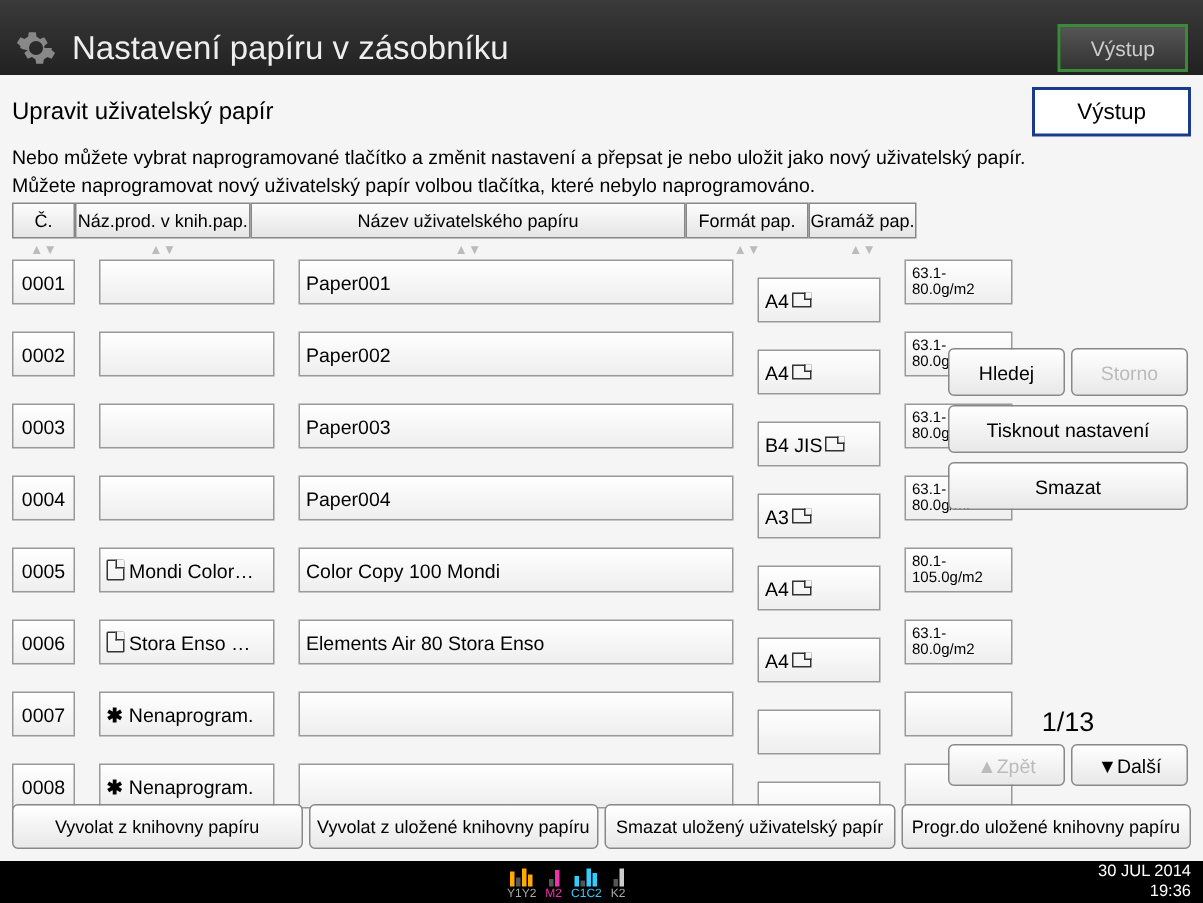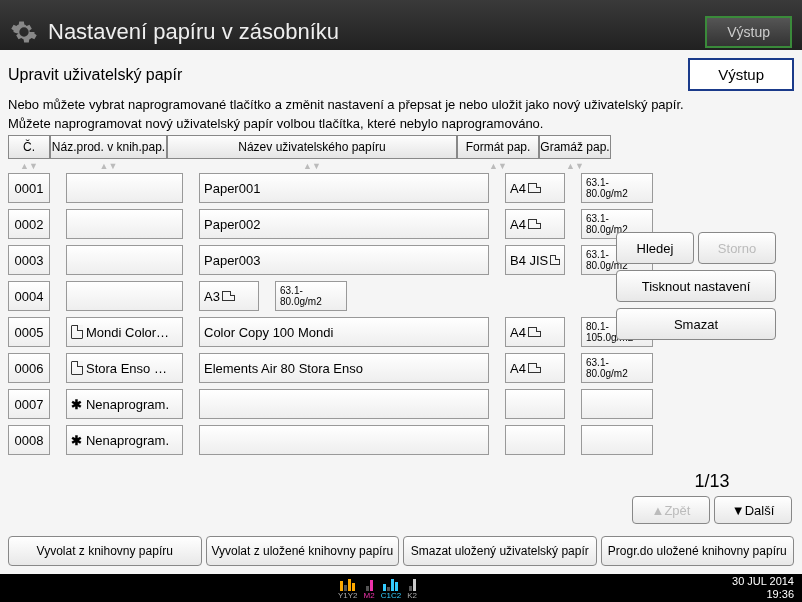--- a/index.html
+++ b/index.html
@@ -20,30 +20,30 @@
 .colhdrs { display: flex; gap: 0; margin-bottom: 2px; }
 .colhdr { background: linear-gradient(#fdfdfd, #e5e5e5); border: 1px solid #888; font-size: 12px; display: flex; align-items: center; justify-content: center; height: 24px; }
 .ch1 { width: 42px; } .ch2 { width: 117px; } .ch3 { width: 290px; } .ch4 { width: 82px; } .ch5 { width: 72px; }
 
 .arrows { display: flex; font-size: 9px; color: #bbb; margin-bottom: 2px; }
 .ar { text-align: center; } .ar1{width:42px}.ar2{width:117px}.ar3{width:290px}.ar4{width:82px}.ar5{width:72px}
 
 .rows { }
 .row { display: flex; gap: 16px; margin-bottom: 6px; }
 .cell { background: linear-gradient(#fff, #eee); border: 1px solid #999; height: 30px; display: flex; align-items: center; padding: 0 4px; font-size: 13px; overflow: hidden; white-space: nowrap; }
-.c1 { width: 42px; justify-content: center; } .c2 { width: 117px; } .c3 { width: 290px; } .c4 { width: 60px; } .c5 { width: 72px; font-size: 10px; line-height: 1.1; flex-direction: column; align-items: flex-start; justify-content: center; }
+.c1 { width: 42px; justify-content: center; } .c2 { width: 117px; } .c3 { width: 290px; } .c4 { width: 82px; margin-top: 12px; } .c5 { width: 72px; font-size: 10px; line-height: 1.1; flex-direction: column; align-items: flex-start; justify-content: center; }
 
 .icon-doc { display:inline-block; width:12px; height:14px; border:1px solid #333; border-radius:1px; position:relative; margin-right:3px; }
 .icon-doc::after { content:''; position:absolute; top:-1px; right:-1px; width:5px; height:5px; background:#f5f5f5; border-left:1px solid #333; border-bottom:1px solid #333; }
 .icon-sheet { display:inline-block; width:13px; height:10px; border:1px solid #333; margin-left:2px; position:relative; }
 .icon-sheet::after{content:'';position:absolute;top:-1px;right:-1px;width:4px;height:4px;background:linear-gradient(#fff,#eee);border-left:1px solid #333;border-bottom:1px solid #333;}
 
 .asterisk { font-weight: bold; margin-right: 4px; }
 
-.sidebtns { position: absolute; right: 26px; top: 182px; width: 160px; }
+.sidebtns { position: absolute; right: 10px; top: 182px; width: 160px; }
 .sbtn { display: block; width: 100%; height: 32px; background: linear-gradient(#fff, #e8e8e8); border: 1px solid #888; border-radius: 4px; margin-bottom: 6px; font-size: 13px; }
 .split { display: flex; gap: 4px; }
 .split .sbtn { width: 50%; }
 .disabled { color: #bbb; }
 
 .paging { position: absolute; right: 10px; bottom: 50px; width: 160px; text-align: center; }
 .pgnum { font-size: 18px; margin-bottom: 4px; }
 .pgbtns { display: flex; gap: 4px; }
 .pgbtn { flex: 1; height: 28px; background: linear-gradient(#fff, #e8e8e8); border: 1px solid #888; border-radius: 4px; font-size: 13px; display:flex; align-items:center; justify-content:center; }
 
@@ -110,20 +110,21 @@
       <div class="row">
         <div class="cell c1">0003</div>
         <div class="cell c2"></div>
         <div class="cell c3">Paper003</div>
         <div class="cell c4">B4 JIS<span class="icon-sheet"></span></div>
         <div class="cell c5">63.1-<br>80.0g/m2</div>
       </div>
       <div class="row">
         <div class="cell c1">0004</div>
         <div class="cell c2"></div>
+        <div class="cell c3">Paper004</div>
         <div class="cell c4">A3<span class="icon-sheet"></span></div>
         <div class="cell c5">63.1-<br>80.0g/m2</div>
       </div>
       <div class="row">
         <div class="cell c1">0005</div>
         <div class="cell c2"><span class="icon-doc"></span>Mondi Color…</div>
         <div class="cell c3">Color Copy 100 Mondi</div>
         <div class="cell c4">A4<span class="icon-sheet"></span></div>
         <div class="cell c5">80.1-<br>105.0g/m2</div>
       </div>

